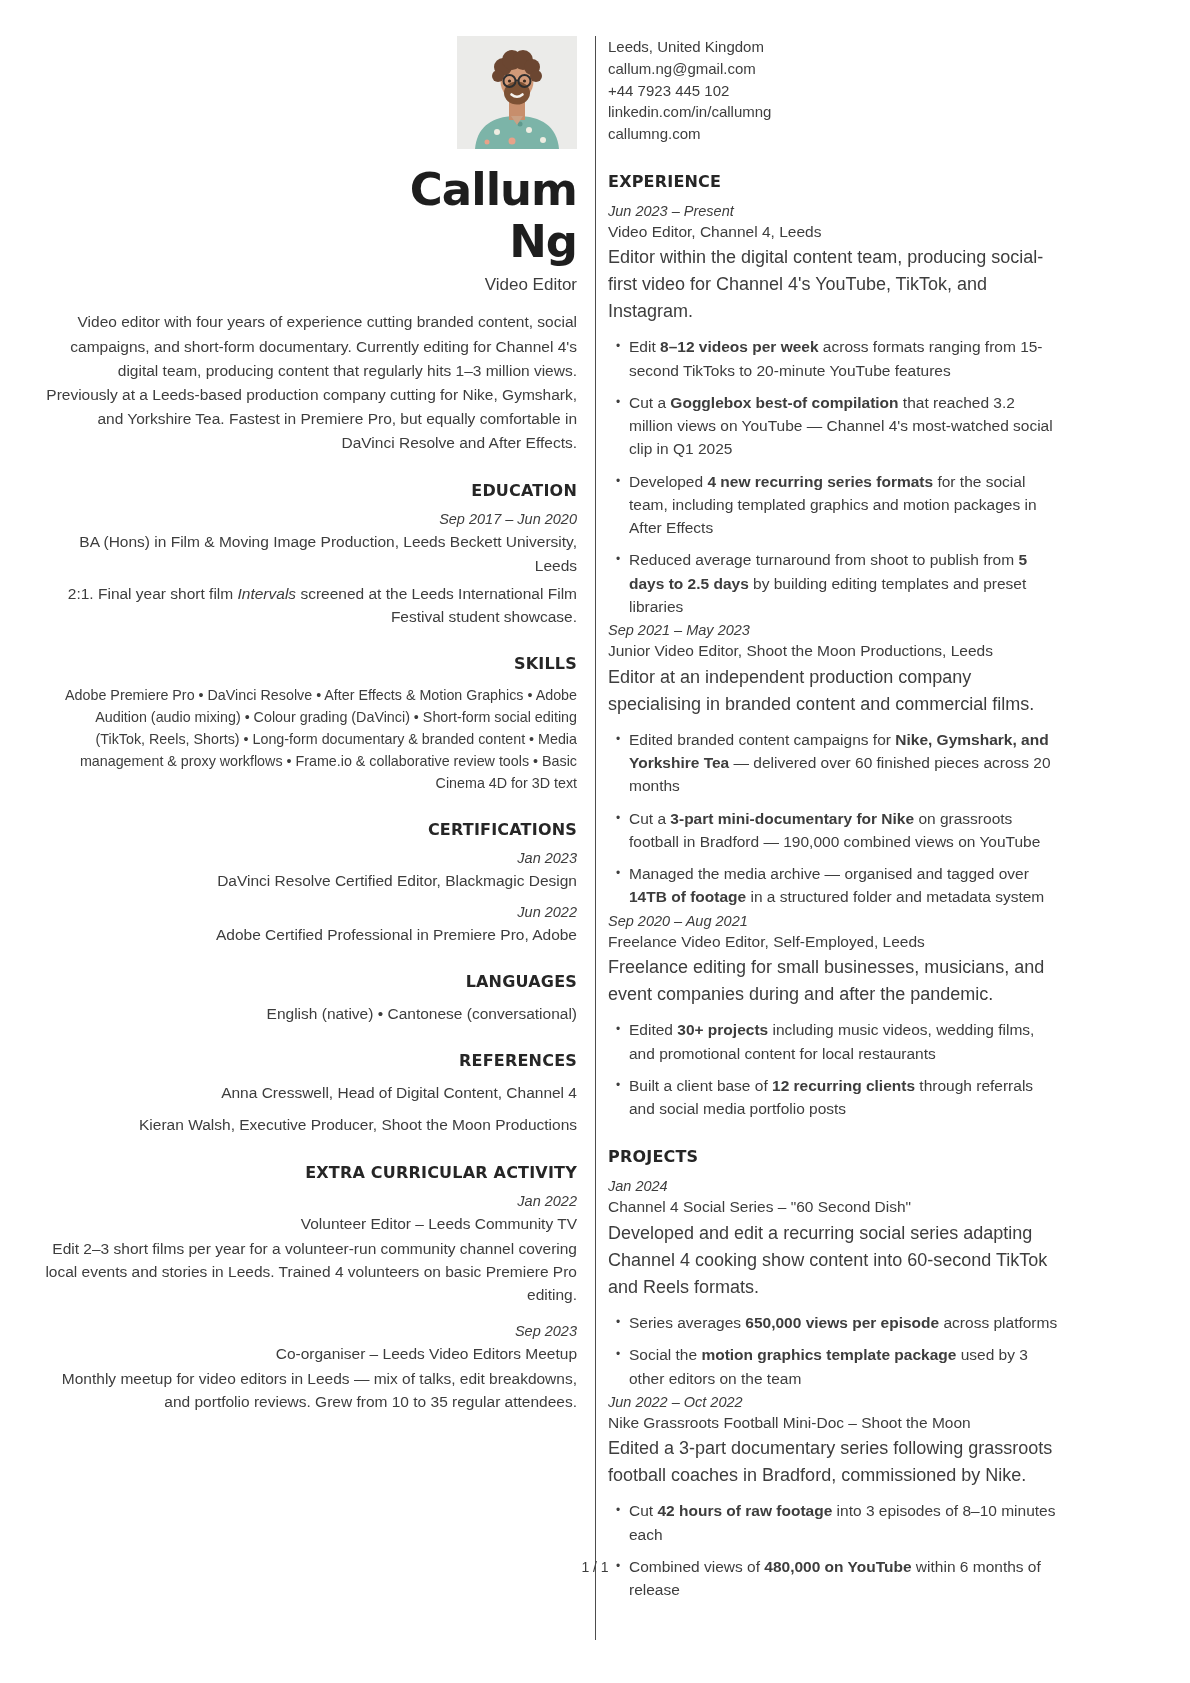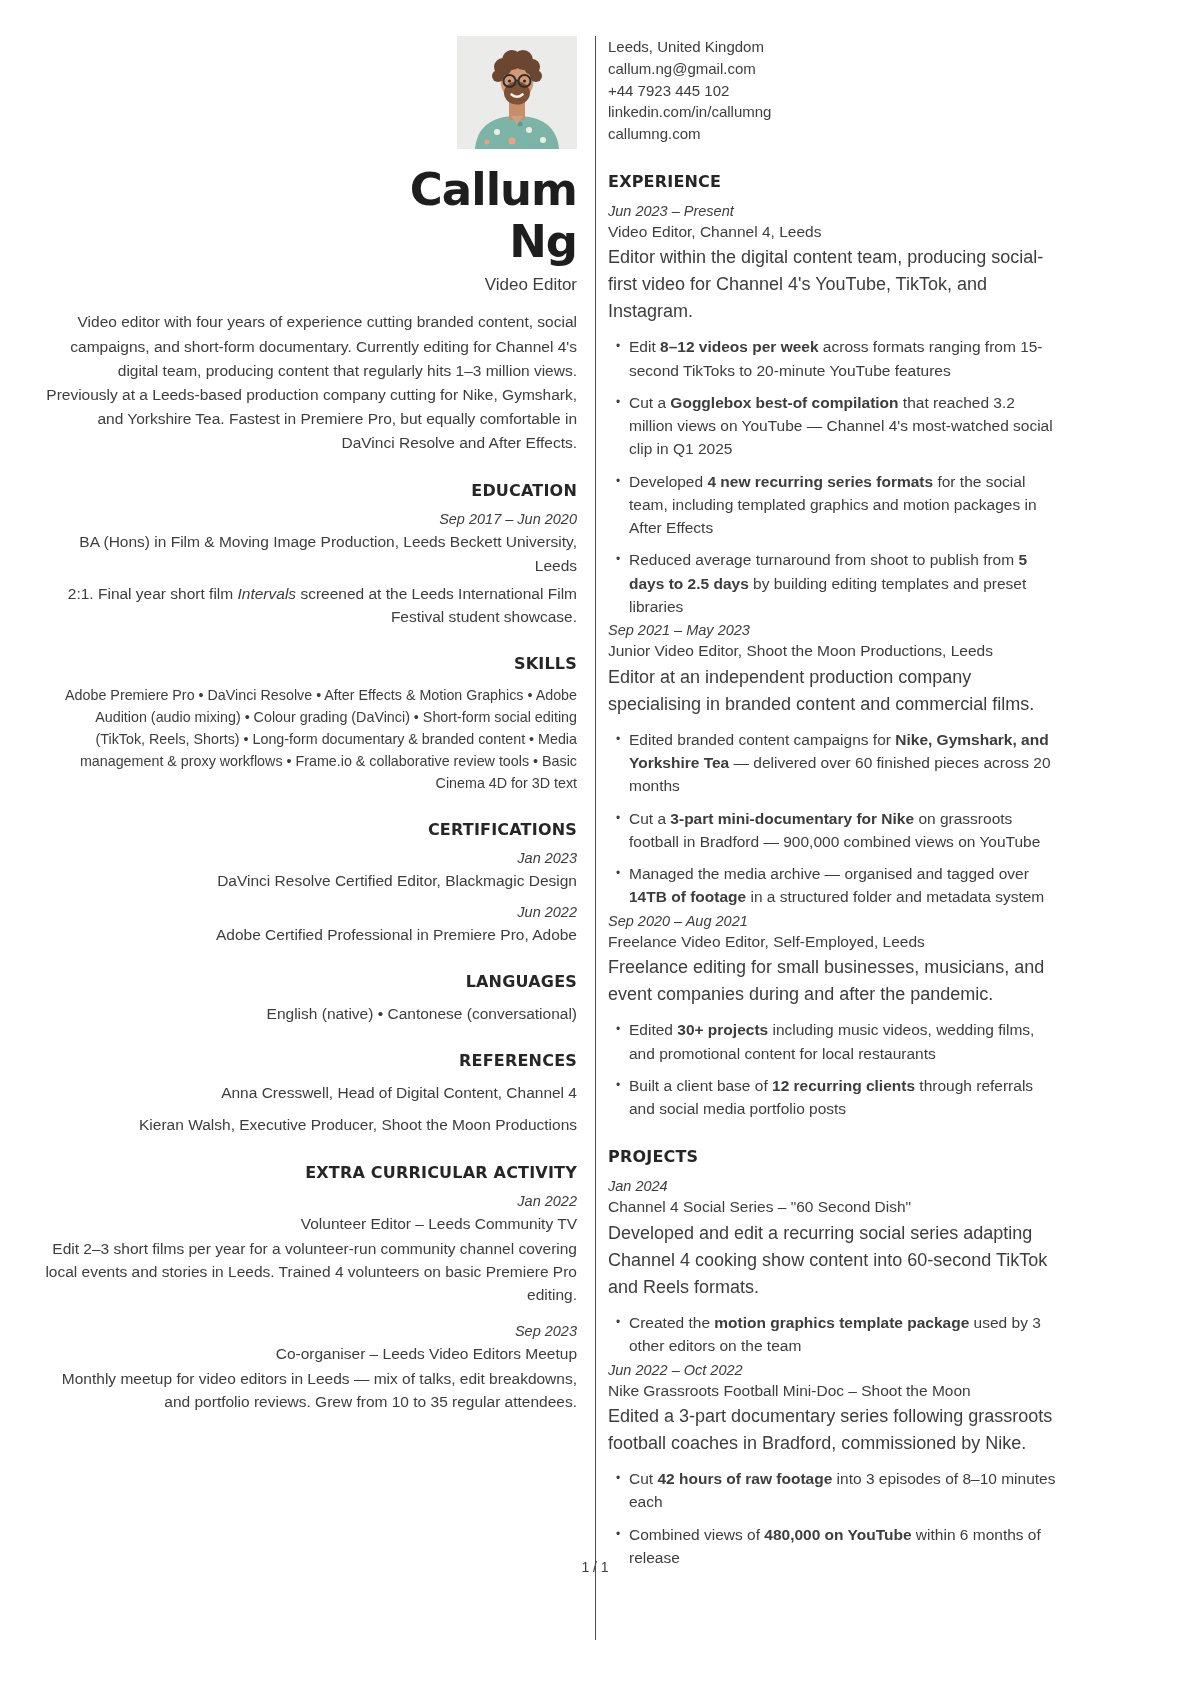--- a/index.html
+++ b/index.html
@@ -158,21 +158,21 @@
           <li><span>Reduced average turnaround from shoot to publish from </span><span class="b">5 days to 2.5 days</span><span> by building editing templates and preset libraries</span></li>
         </ul>
       </section>
 
       <section class="job">
         <div class="date">Sep 2021 – May 2023</div>
         <div class="jtitle">Junior Video Editor, Shoot the Moon Productions, Leeds</div>
         <div class="desc">Editor at an independent production company specialising in branded content and commercial films.</div>
         <ul class="bullets">
           <li><span>Edited branded content campaigns for </span><span class="b">Nike, Gymshark, and Yorkshire Tea</span><span> — delivered over 60 finished pieces across 20 months</span></li>
-          <li><span>Cut a </span><span class="b">3-part mini-documentary for Nike</span><span> on grassroots football in Bradford — 900,000 combined views on YouTube</span></li>
+          <li><span>Cut a </span><span class="b">3-part mini-documentary for Nike</span><span> on grassroots football in Bradford — 190,000 combined views on YouTube</span></li>
           <li><span>Managed the media archive — organised and tagged over </span><span class="b">14TB of footage</span><span> in a structured folder and metadata system</span></li>
         </ul>
       </section>
 
       <section class="job">
         <div class="date">Sep 2020 – Aug 2021</div>
         <div class="jtitle">Freelance Video Editor, Self-Employed, Leeds</div>
         <div class="desc">Freelance editing for small businesses, musicians, and event companies during and after the pandemic.</div>
         <ul class="bullets">
           <li><span>Edited </span><span class="b">30+ projects</span><span> including music videos, wedding films, and promotional content for local restaurants</span></li>
@@ -180,21 +180,22 @@
         </ul>
       </section>
 
       <h2 class="h">PROJECTS</h2>
 
       <section class="job first">
         <div class="date">Jan 2024</div>
         <div class="jtitle">Channel 4 Social Series – "60 Second Dish"</div>
         <div class="desc">Developed and edit a recurring social series adapting Channel 4 cooking show content into 60-second TikTok and Reels formats.</div>
         <ul class="bullets">
-          <li><span>Created the </span><span class="b">motion graphics template package</span><span> used by 3 other editors on the team</span></li>
+          <li><span>Series averages </span><span class="b">650,000 views per episode</span><span> across platforms</span></li>
+          <li><span>Social the </span><span class="b">motion graphics template package</span><span> used by 3 other editors on the team</span></li>
         </ul>
       </section>
 
       <section class="job">
         <div class="date">Jun 2022 – Oct 2022</div>
         <div class="jtitle">Nike Grassroots Football Mini-Doc – Shoot the Moon</div>
         <div class="desc">Edited a 3-part documentary series following grassroots football coaches in Bradford, commissioned by Nike.</div>
         <ul class="bullets">
           <li><span>Cut </span><span class="b">42 hours of raw footage</span><span> into 3 episodes of 8–10 minutes each</span></li>
           <li><span>Combined views of </span><span class="b">480,000 on YouTube</span><span> within 6 months of release</span></li>

